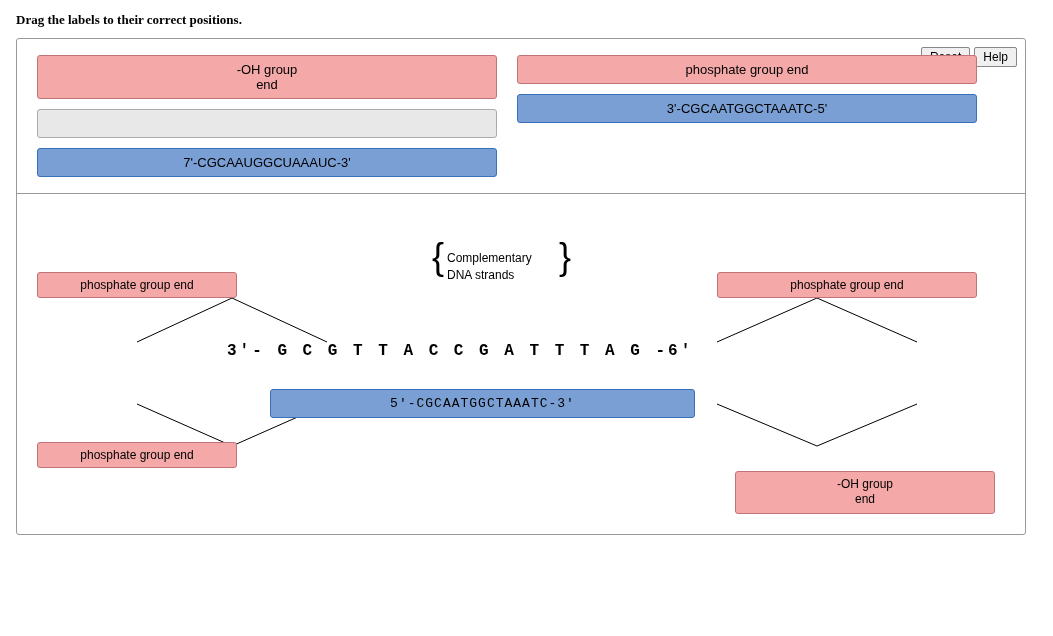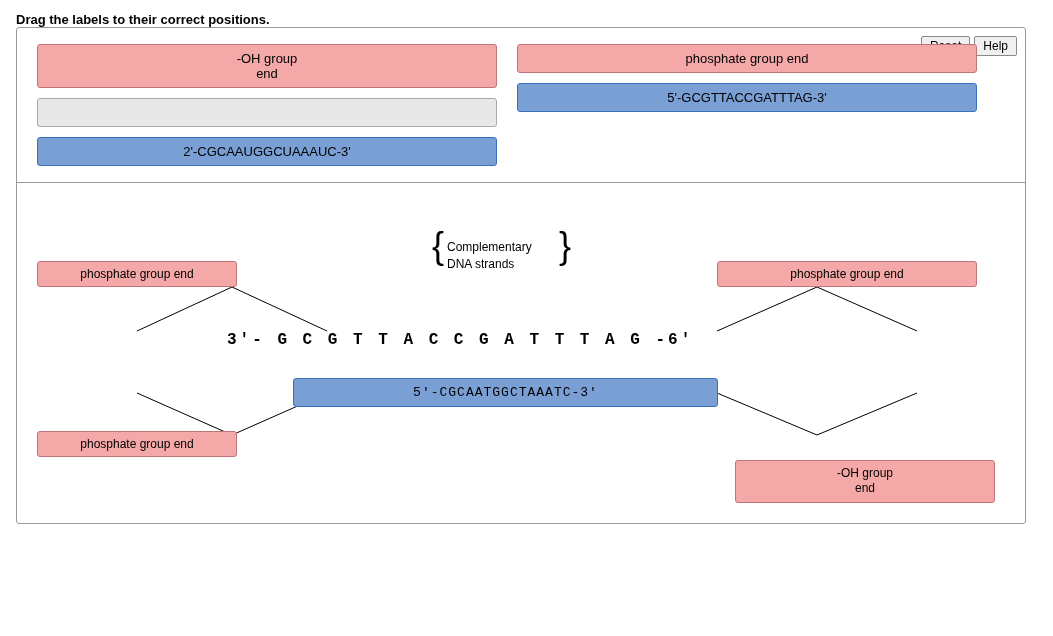--- a/index.html
+++ b/index.html
@@ -14,21 +14,22 @@
       padding: 12px 16px;
     }
     .instructions {
       font-size: 13px;
       line-height: 1.5;
       margin-bottom: 8px;
       max-width: 980px;
     }
     .drag-instruction {
       font-weight: bold;
-      margin-bottom: 0;
+      margin-bottom: 10px;
+      font-family: Liberation Serif, serif;
     }
     .main-box {
       border: 1px solid #999;
       border-radius: 3px;
       position: relative;
       width: 1010px;
     }
     .top-section {
       border-bottom: 1px solid #999;
       padding: 16px 20px 16px 20px;
@@ -172,25 +173,25 @@
     </div>
 
     <div class="top-section">
       <div class="top-left">
         <div class="label-box pink">
           -OH group<br>end
         </div>
         <div class="label-box gray">
           &nbsp;
         </div>
-        <div class="label-box blue">2'-CGCAAUGGCUAAAUC-3'</div>
+        <div class="label-box blue">7'-CGCAAUGGCUAAAUC-3'</div>
       </div>
       <div class="top-right">
         <div class="label-box pink">phosphate group end</div>
-        <div class="label-box blue">5'-GCGTTACCGATTTAG-3'</div>
+        <div class="label-box blue">3'-CGCAATGGCTAAATC-5'</div>
       </div>
     </div>
 
     <div class="bottom-section">
 
       <svg class="connector-svg">
 
         <line x1="215" y1="104" x2="310" y2="148" stroke="#000" stroke-width="1"></line>
         <line x1="215" y1="104" x2="120" y2="148" stroke="#000" stroke-width="1"></line>
 
@@ -211,21 +212,21 @@
       <div style="position:absolute; left:415px; top:45px; font-size:36px; line-height:1; color:#000;">{</div>
 
       <div style="position:absolute; left:542px; top:45px; font-size:36px; line-height:1; color:#000;">}</div>
 
       <div class="bottom-label" style="left: 20px; top: 78px; width: 200px;">phosphate group end</div>
 
       <div class="bottom-label" style="left: 700px; top: 78px; width: 260px;">phosphate group end</div>
 
       <div class="strand-line" style="left: 210px; top: 148px; font-size:16px; letter-spacing:3px;">3'- G C G T T A C C G A T T T A G -6'</div>
 
-      <div class="strand-box" style="left: 276px; top: 195px; width: 425px;">5'-CGCAATGGCTAAATC-3'</div>
+      <div class="strand-box" style="left: 253px; top: 195px; width: 425px;">5'-CGCAATGGCTAAATC-3'</div>
 
       <div class="bottom-label" style="left: 20px; top: 248px; width: 200px;">phosphate group end</div>
 
       <div class="oh-box" style="right: 30px; bottom: 20px; width: 260px;">
         -OH group<br>end
       </div>
 
     </div>
   </div>
 </div>

